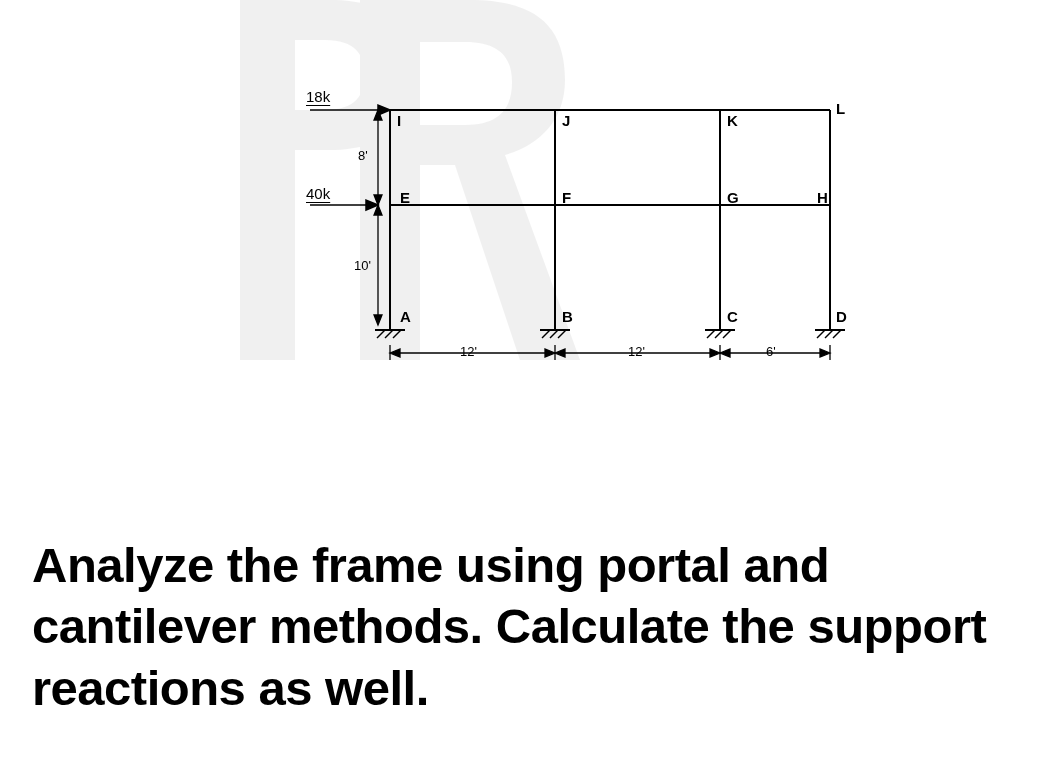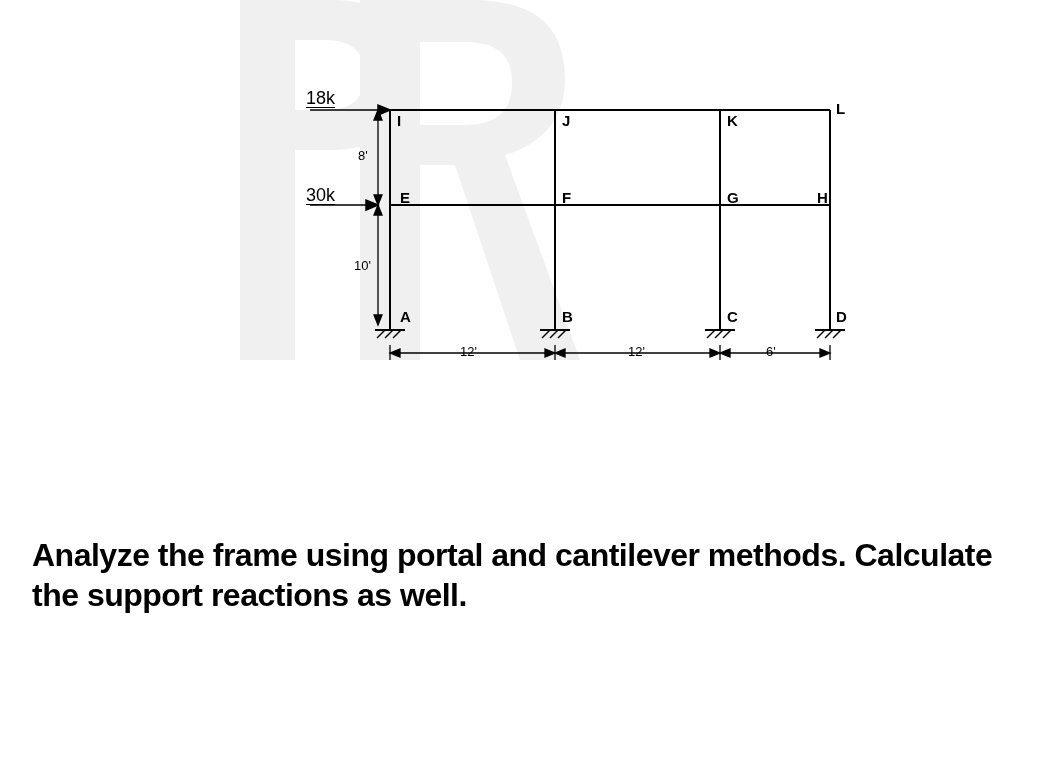--- a/index.html
+++ b/index.html
@@ -37,31 +37,31 @@
       font-weight: bold;
       color: #000;
     }
     .dim-label {
       position: absolute;
       font-size: 13px;
       color: #000;
     }
     .load-label {
       position: absolute;
-      font-size: 18px;
+      font-size: 15px;
       color: #000;
       text-decoration: underline;
       text-underline-offset: 3px;
     }
     .question {
       position: absolute;
       left: 32px;
       top: 535px;
       width: 985px;
-      font-size: 32px;
+      font-size: 49px;
       font-weight: 600;
       line-height: 1.25;
       color: #000;
       letter-spacing: -0.5px;
     }
   </style>
 </head>
 <body>
 
 <div class="diagram-area">
@@ -146,21 +146,21 @@
       <polygon points="305,323 315,319 315,327"></polygon>
       <polygon points="470,323 460,319 460,327"></polygon>
 
       <line x1="478" y1="323" x2="572" y2="323"></line>
       <polygon points="470,323 480,319 480,327"></polygon>
       <polygon points="580,323 570,319 570,327"></polygon>
     </g>
   </svg>
 
   <span class="load-label" style="left:56px; top:58px;">18k</span>
-  <span class="load-label" style="left:56px; top:155px;">30k</span>
+  <span class="load-label" style="left:56px; top:155px;">40k</span>
 
   <span class="dim-label" style="left:108px; top:118px;">8'</span>
   <span class="dim-label" style="left:104px; top:228px;text-align:center;">10'</span>
 
   <span class="dim-label" style="left:210px; top:314px;">12'</span>
   <span class="dim-label" style="left:378px; top:314px;">12'</span>
   <span class="dim-label" style="left:516px; top:314px;">6'</span>
 
   <span class="label" style="left:147px; top:82px;">I</span>
   <span class="label" style="left:312px; top:82px;">J</span>

